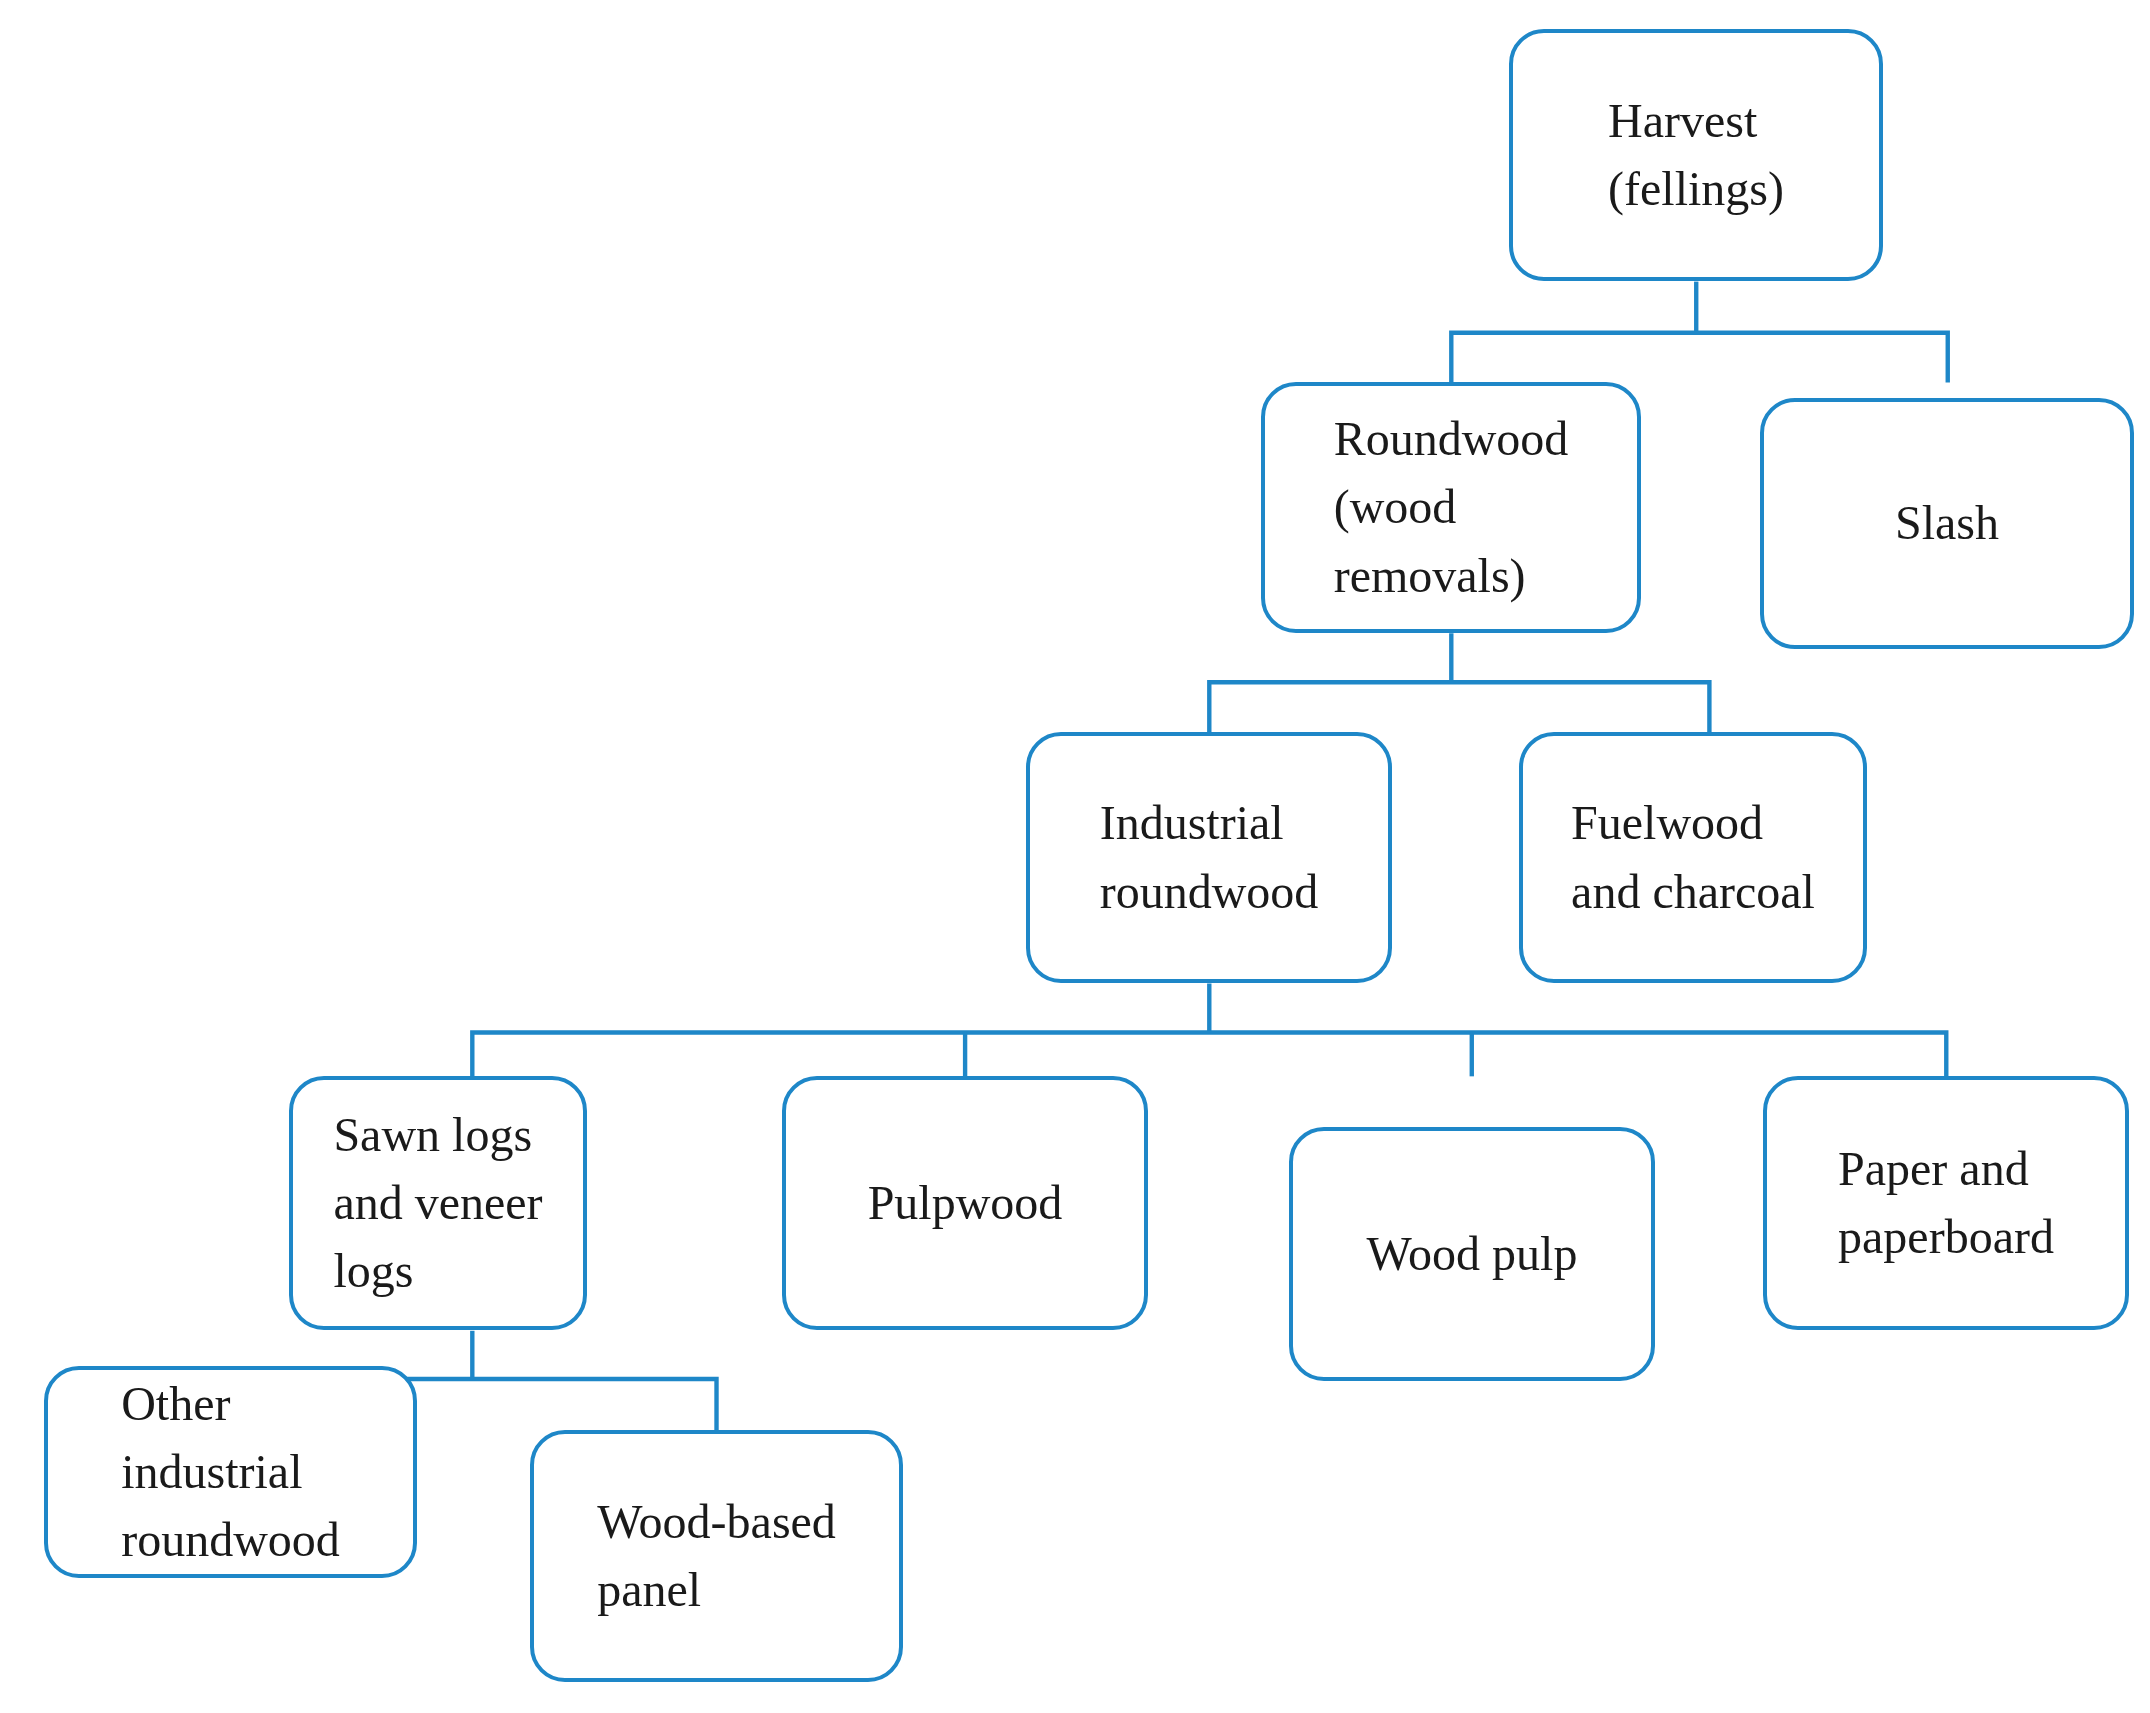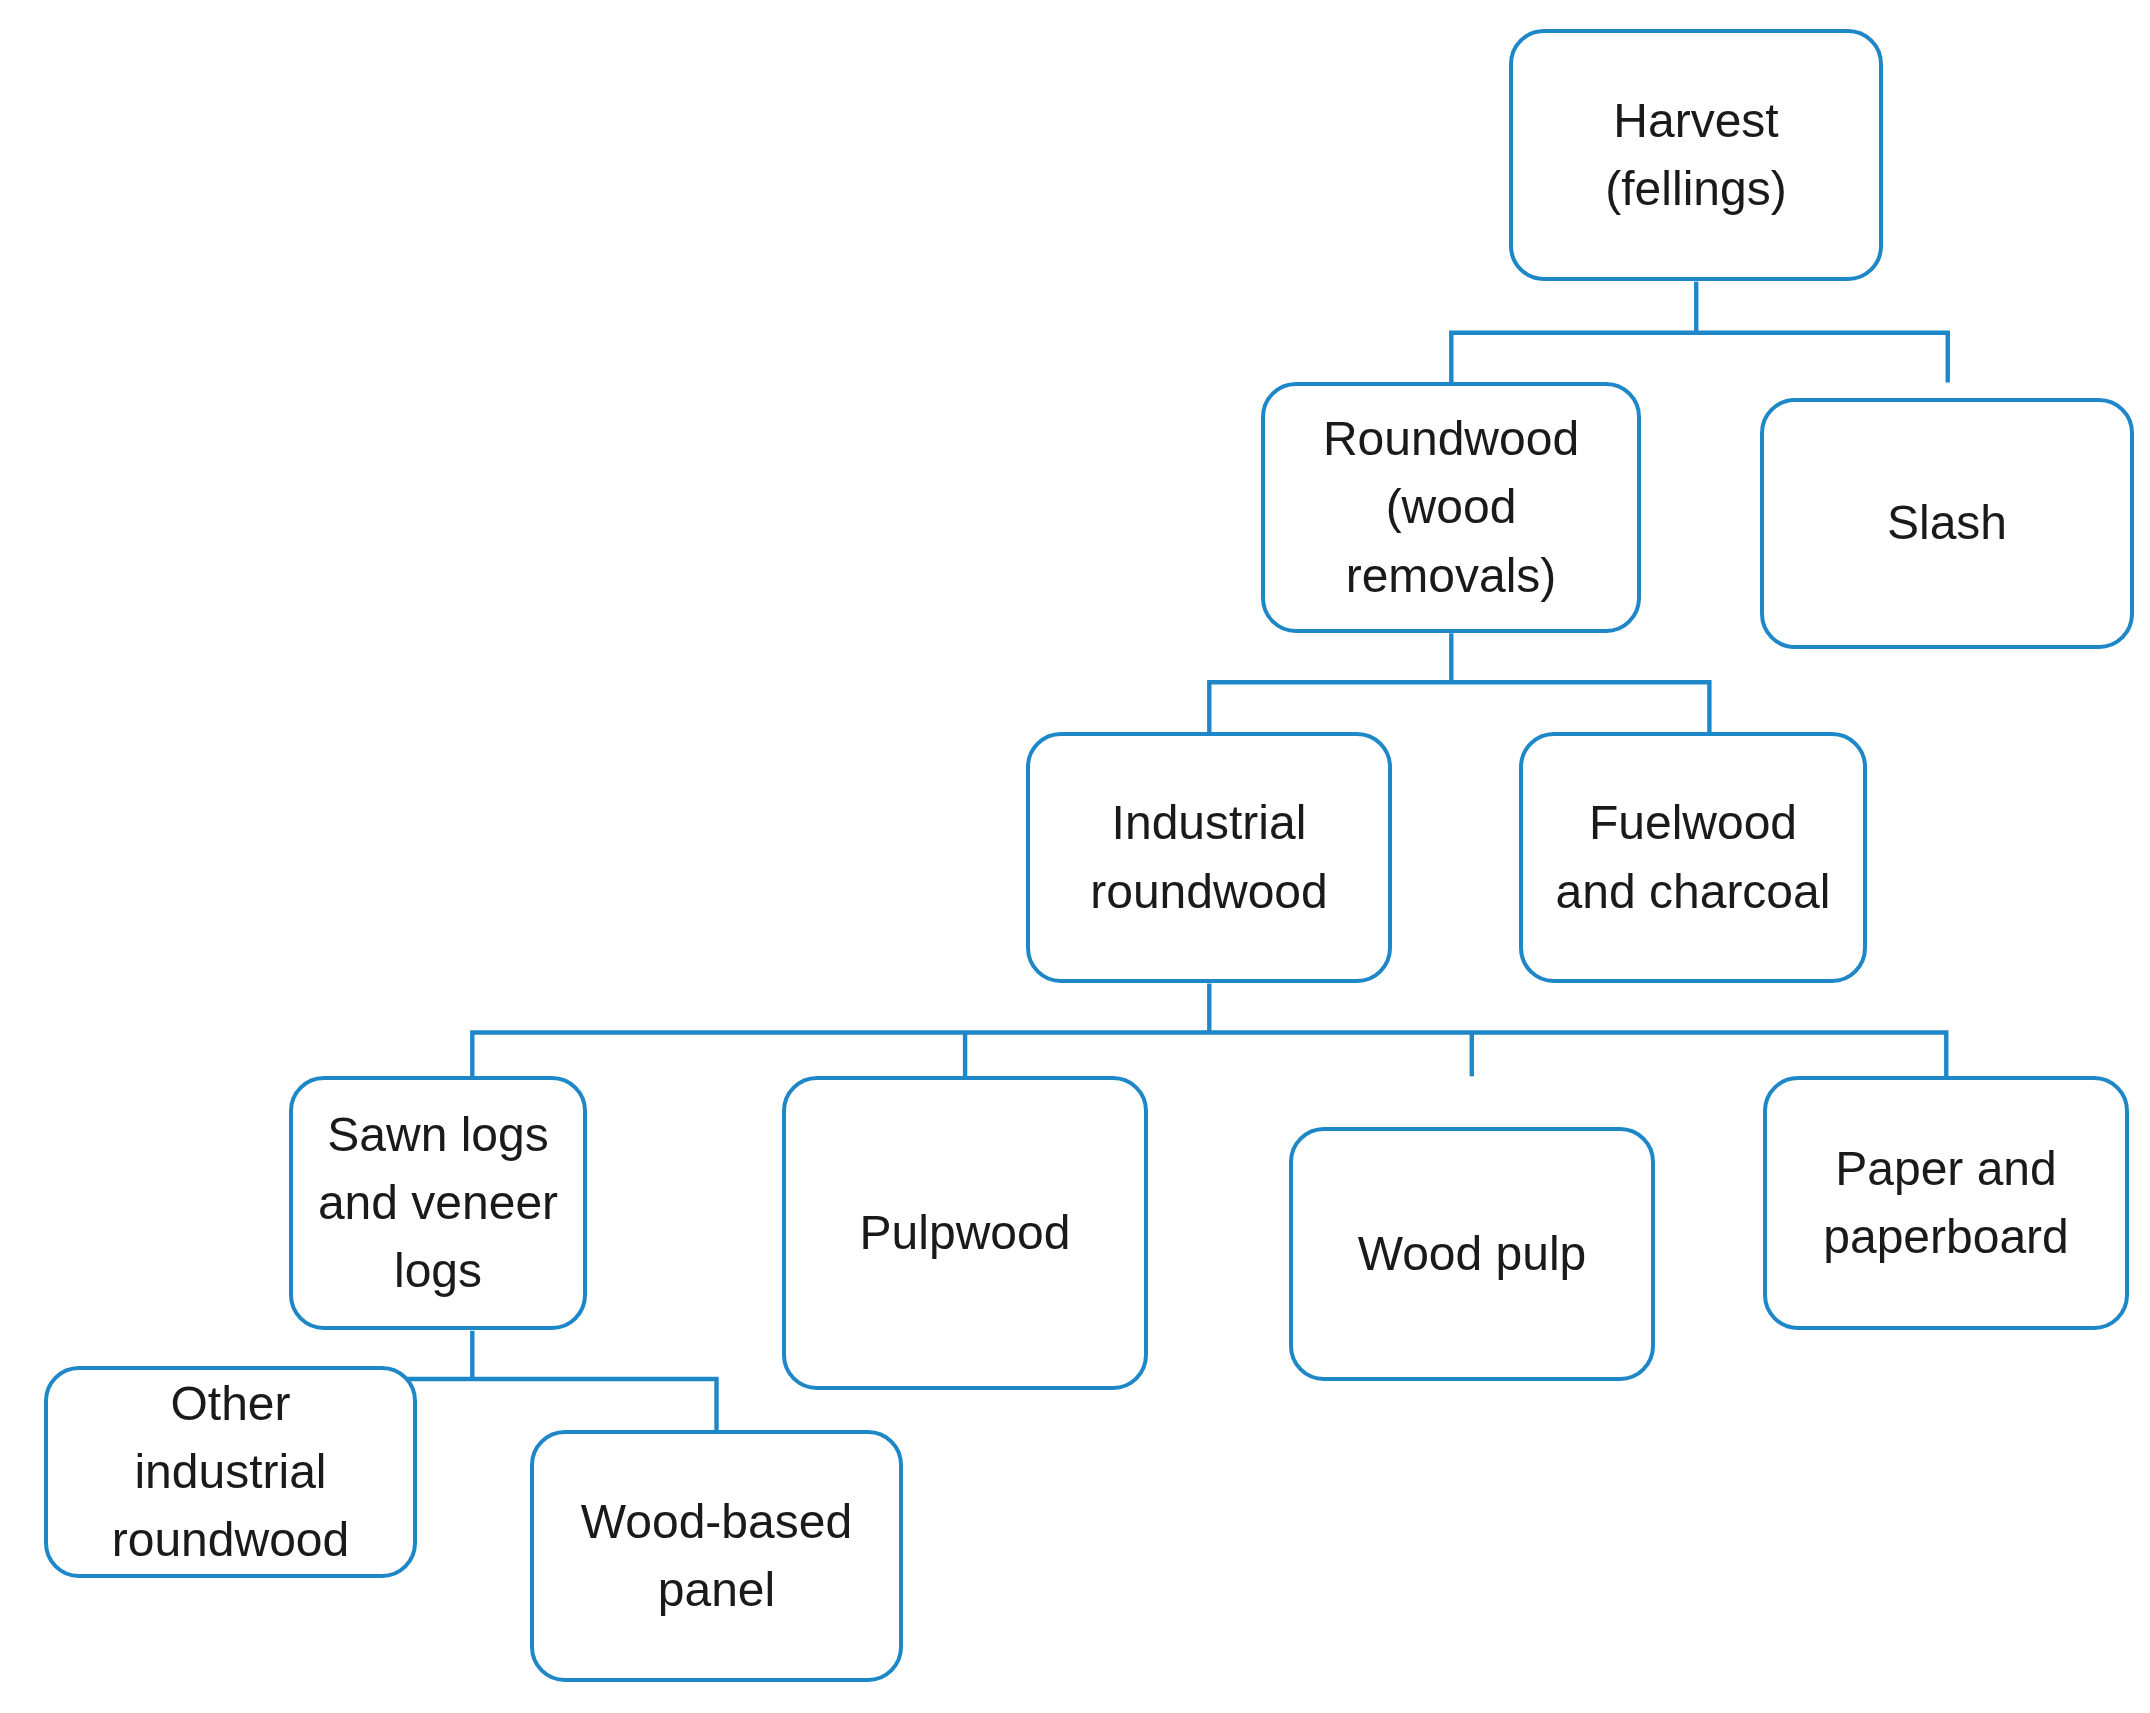--- a/index.html
+++ b/index.html
@@ -25,21 +25,22 @@
     fill: none;
   }
   .node {
     position: absolute;
     background: var(--fill);
     border: 4.4px solid var(--line);
     border-radius: 35px;
     display: flex;
     align-items: center;
     justify-content: center;
-    text-align: center;
+    text-align: left;
+    font-family: Liberation Serif, serif;
   }
   .node .label {
     white-space: pre-line;
     font-size: 48px;
     line-height: 1.42;
     color: var(--text);
     padding: 0 7.3px;
   }
 </style>
 </head>
@@ -88,21 +89,21 @@
     <span class="label">Fuelwood
 and charcoal</span>
   </div>
 
   <div class="node" style="left:289px; top:1076px; width:298px; height:254px;">
     <span class="label">Sawn logs
 and veneer
 logs</span>
   </div>
 
-  <div class="node" style="left:782px; top:1076px; width:366px; height:314px;">
+  <div class="node" style="left:782px; top:1076px; width:366px; height:254px;">
     <span class="label">Pulpwood</span>
   </div>
 
   <div class="node" style="left:1289px; top:1127px; width:366px; height:254px;">
     <span class="label">Wood pulp</span>
   </div>
 
   <div class="node" style="left:1763px; top:1076px; width:366px; height:254px;">
     <span class="label">Paper and
 paperboard</span>

